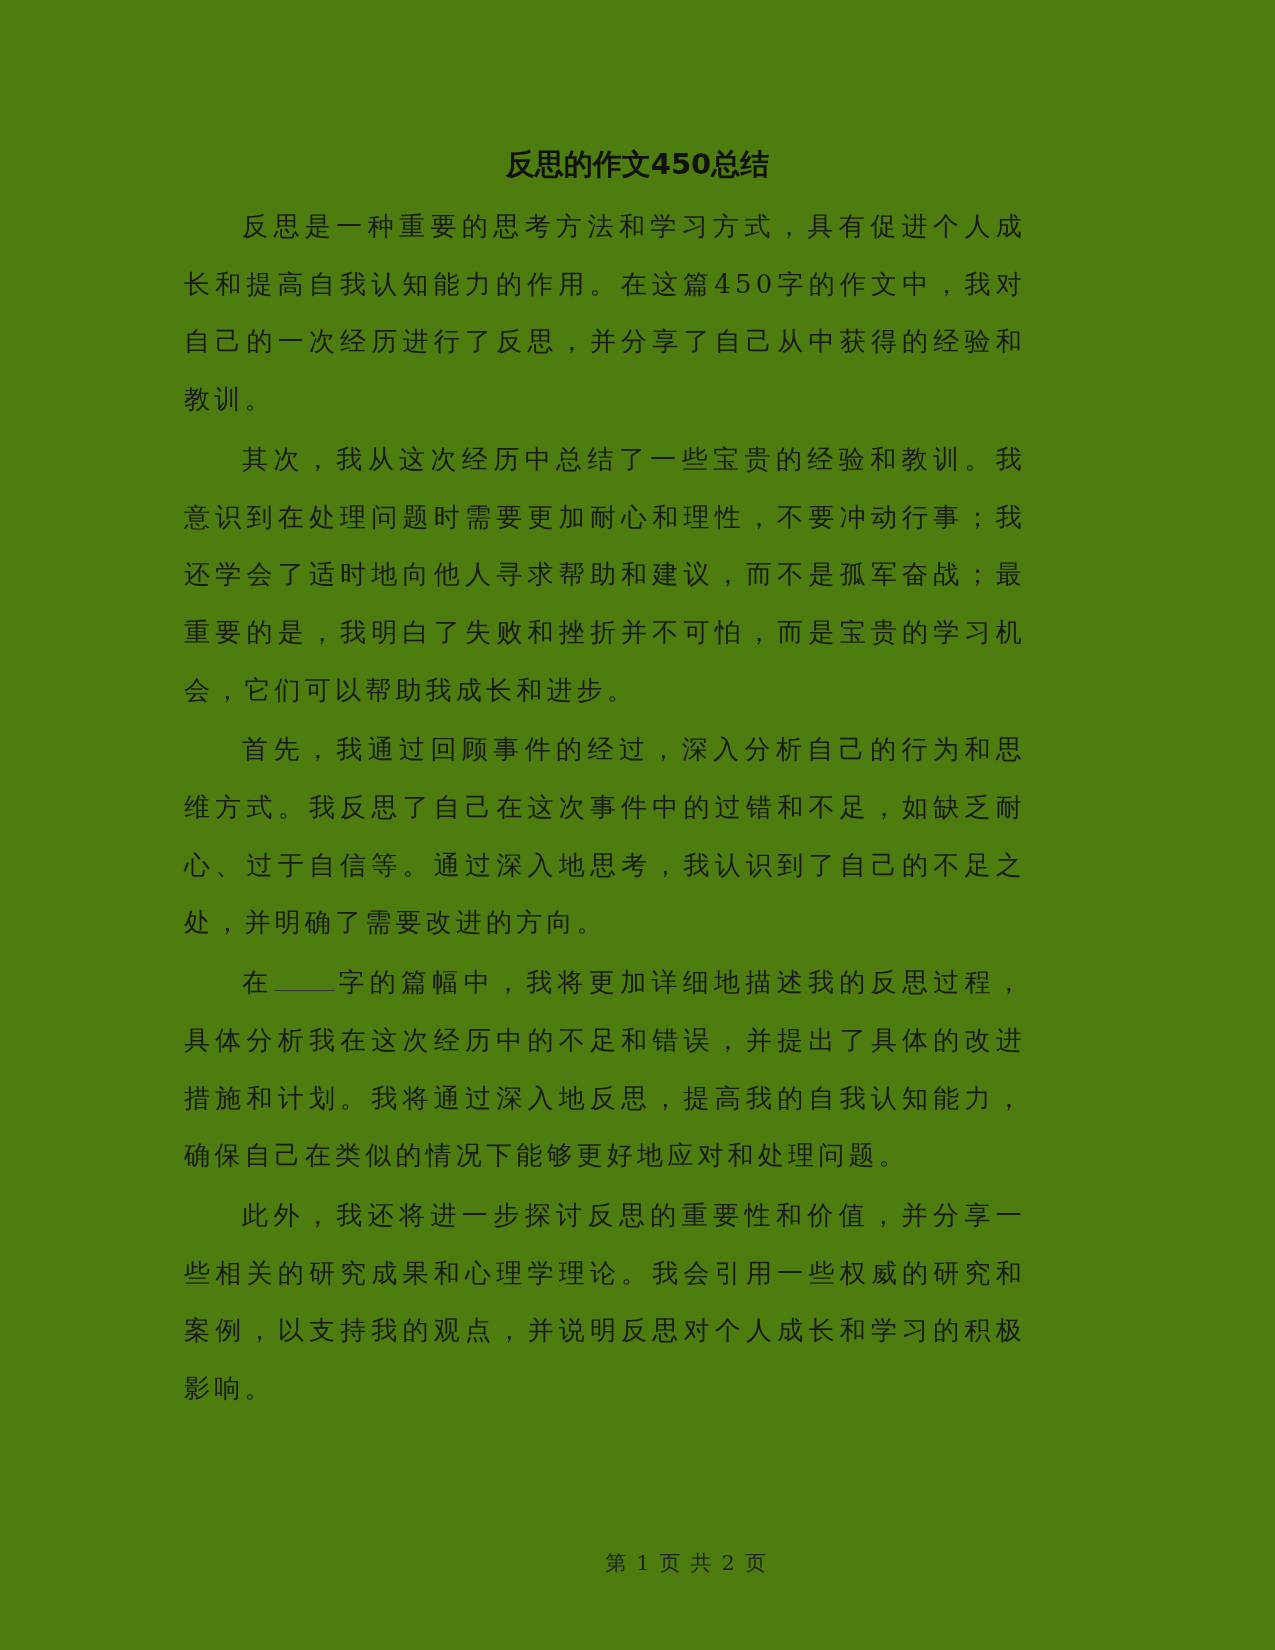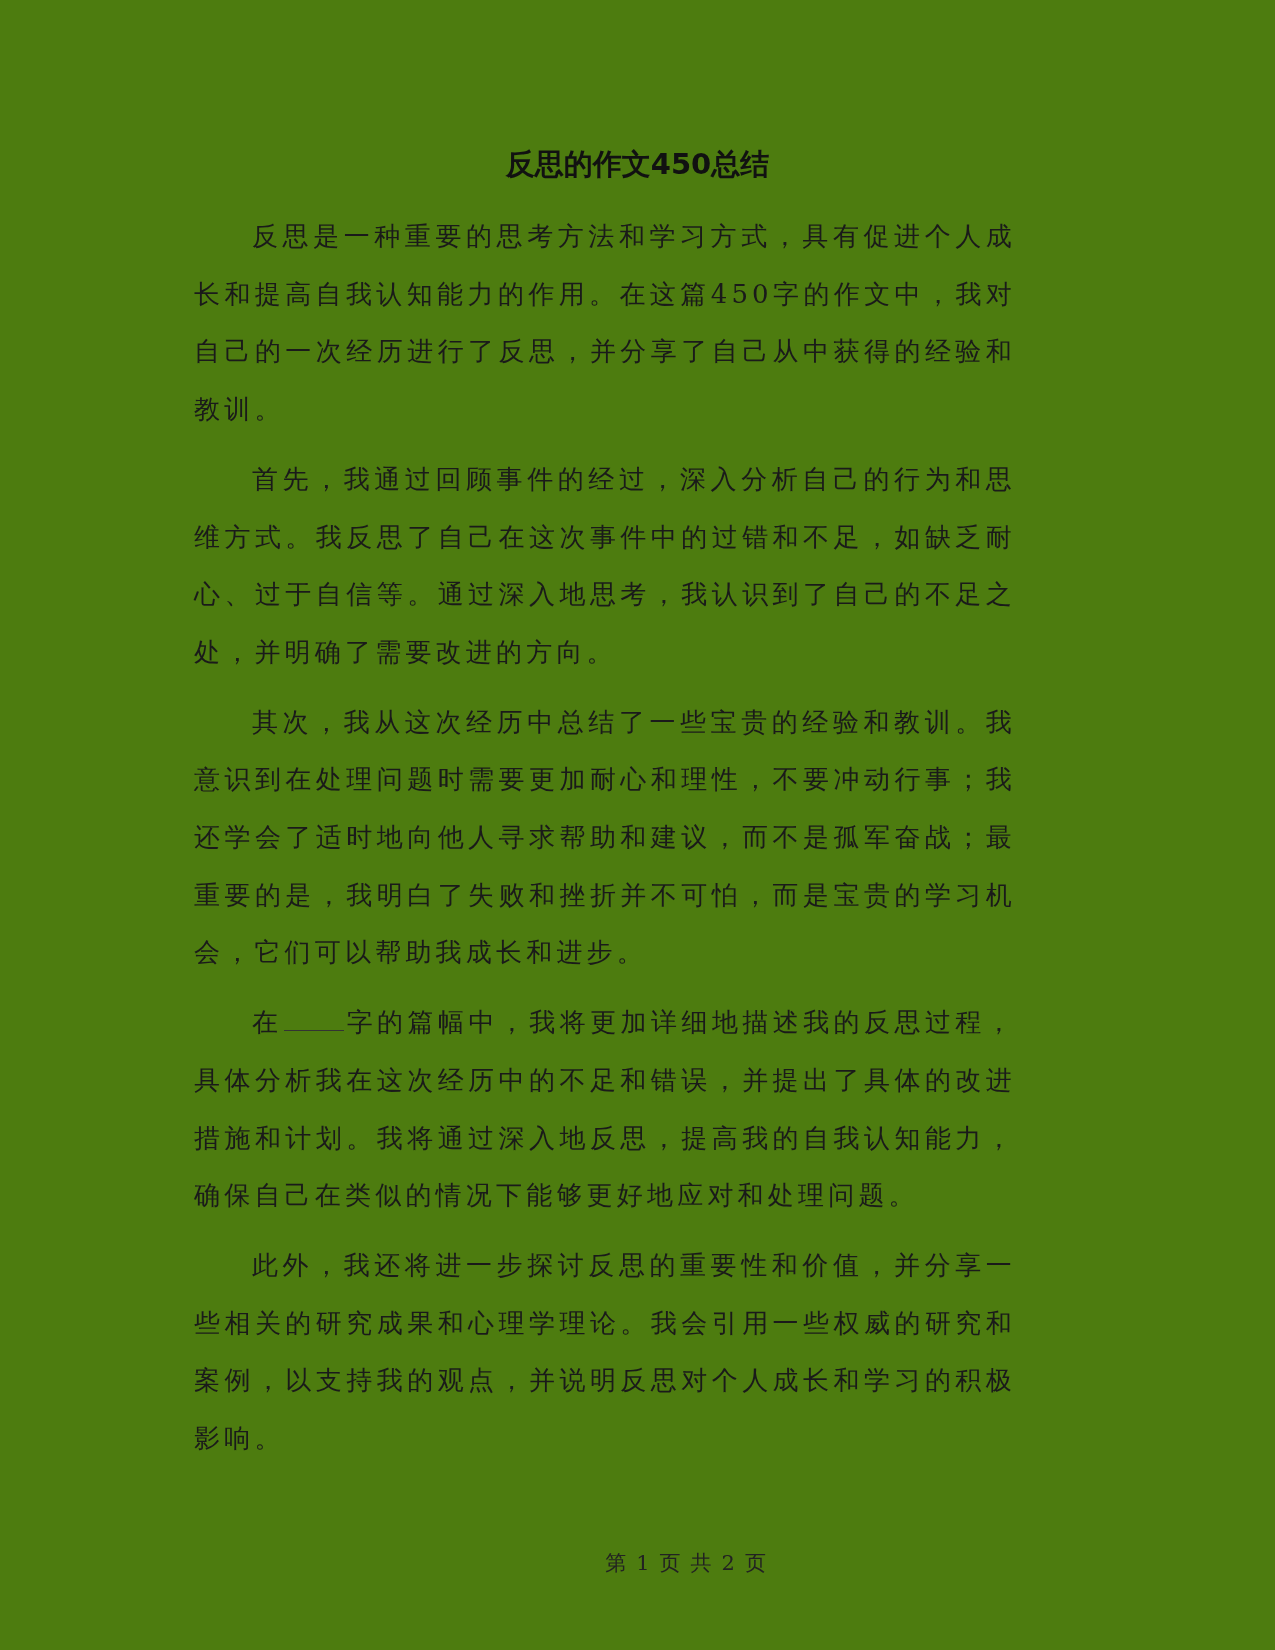--- a/index.html
+++ b/index.html
@@ -35,21 +35,21 @@
     letter-spacing: 0px;
     color: #111111;
   }
   .body-text {
     position: absolute;
     top: 196px;
     left: 182px;
     width: 846px;
   }
   .para {
-    margin: 12px;
+    margin: 2px;
     font-size: 26px;
     line-height: 57.7px;
     letter-spacing: 4.2px;
     text-indent: 58px;
     text-align: justify;
     color: #1a1a1a;
     word-break: break-all;
   }
   .blank {
     display: inline-block;
@@ -75,22 +75,22 @@
 </style>
 </head>
 <body>
 
 <div class="page">
 
   <div class="title">反思的作文450总结</div>
 
   <div class="body-text">
     <p class="para">反思是一种重要的思考方法和学习方式，具有促进个人成长和提高自我认知能力的作用。在这篇450字的作文中，我对自己的一次经历进行了反思，并分享了自己从中获得的经验和教训。</p>
+    <p class="para">其次，我从这次经历中总结了一些宝贵的经验和教训。我意识到在处理问题时需要更加耐心和理性，不要冲动行事；我还学会了适时地向他人寻求帮助和建议，而不是孤军奋战；最重要的是，我明白了失败和挫折并不可怕，而是宝贵的学习机会，它们可以帮助我成长和进步。</p>
     <p class="para">首先，我通过回顾事件的经过，深入分析自己的行为和思维方式。我反思了自己在这次事件中的过错和不足，如缺乏耐心、过于自信等。通过深入地思考，我认识到了自己的不足之处，并明确了需要改进的方向。</p>
-    <p class="para">其次，我从这次经历中总结了一些宝贵的经验和教训。我意识到在处理问题时需要更加耐心和理性，不要冲动行事；我还学会了适时地向他人寻求帮助和建议，而不是孤军奋战；最重要的是，我明白了失败和挫折并不可怕，而是宝贵的学习机会，它们可以帮助我成长和进步。</p>
     <p class="para"><span>在</span><span class="blank"></span><span>字的篇幅中，我将更加详细地描述我的反思过程，具体分析我在这次经历中的不足和错误，并提出了具体的改进措施和计划。我将通过深入地反思，提高我的自我认知能力，确保自己在类似的情况下能够更好地应对和处理问题。</span></p>
     <p class="para">此外，我还将进一步探讨反思的重要性和价值，并分享一些相关的研究成果和心理学理论。我会引用一些权威的研究和案例，以支持我的观点，并说明反思对个人成长和学习的积极影响。</p>
   </div>
 
   <div class="footer">
     <span>第</span><span>1</span><span>页</span><span>共</span><span>2</span><span>页</span>
   </div>
 
 </div>
 

